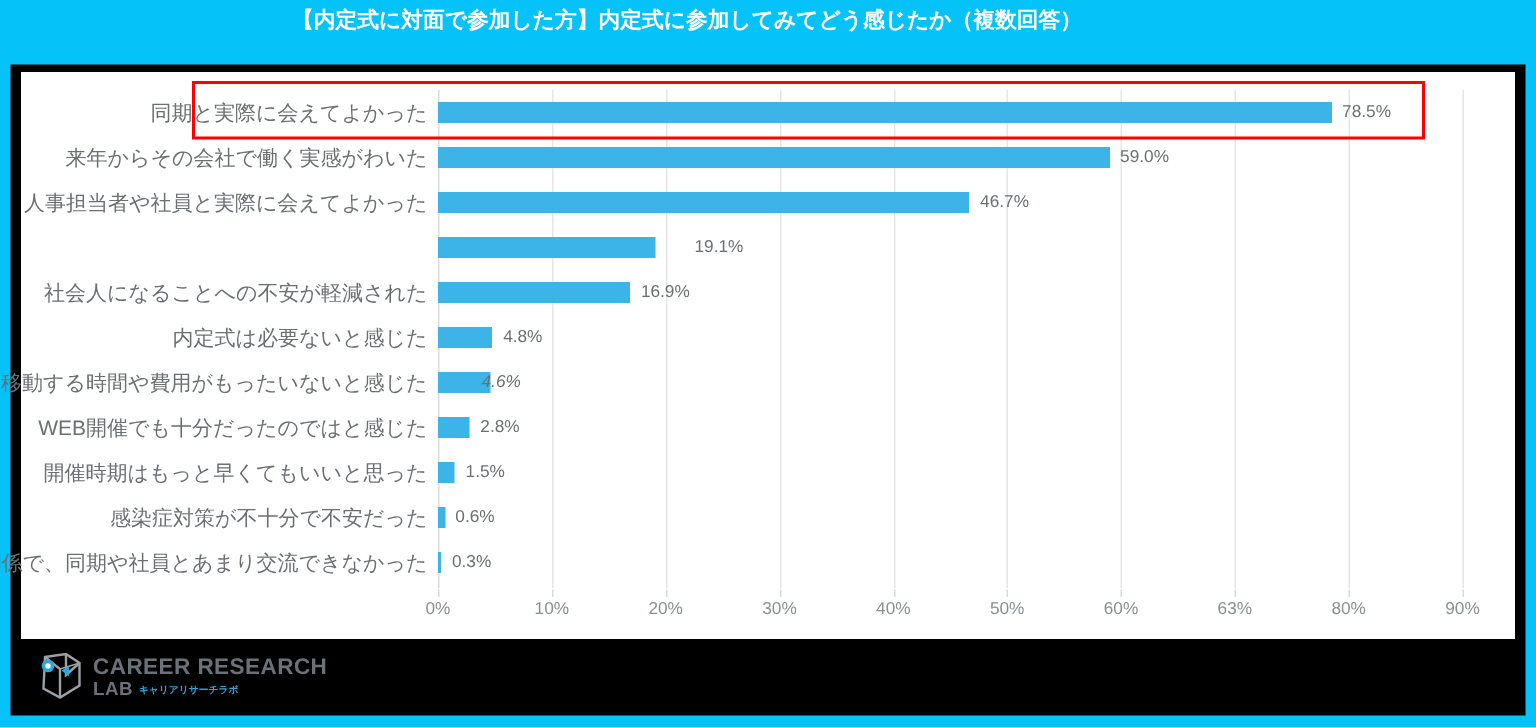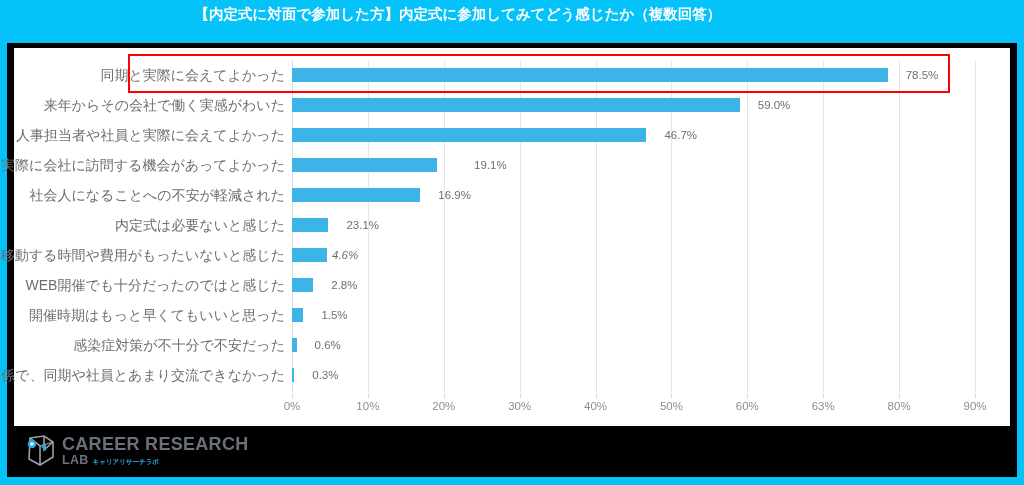--- a/index.html
+++ b/index.html
@@ -85,21 +85,21 @@
     flex: 0 0 auto;
     margin-right: 4px;
   }
   #logo-text {
     display: flex;
     flex-direction: column;
     justify-content: center;
     line-height: 1;
   }
   #logo-line1 {
-    font-size: 18px;
+    font-size: 15px;
     font-weight: bold;
     color: #6b7179;
     letter-spacing: 0.3px;
     white-space: nowrap;
   }
   #logo-line2row {
     display: flex;
     align-items: flex-end;
     margin-top: 1px;
   }
@@ -180,21 +180,21 @@
     background: #3cb4e7;
   }
   .val-label {
     position: absolute;
     top: 0;
     height: 30px;
     line-height: 30px;
     font-size: 11.5px;
     color: #6b6f74;
     white-space: nowrap;
-    padding-left: 18px;
+    padding-left: 7px;
   }
 
   
   #highlight {
     position: absolute;
     left: 114px;
     top: 6px;
     width: 822px;
     height: 39px;
     border: 2.5px solid #ff0000;
@@ -254,33 +254,32 @@
             <div class="cat-label">来年からその会社で働く実感がわいた</div>
             <div class="bar" style="width: 447.744px; background: rgb(60, 180, 231);"></div>
             <div class="val-label" style="left: 725.744px;">59.0%</div>
           </div>
           <div class="row" style="top: 72px;">
             <div class="cat-label">人事担当者や社員と実際に会えてよかった</div>
             <div class="bar" style="width: 354.401px; background: rgb(60, 180, 231);"></div>
             <div class="val-label" style="left: 632.401px;">46.7%</div>
           </div>
           <div class="row" style="top: 102px;">
-            <div class="cat-label">実際に会社に訪問する機会があってよかった</div>
             <div class="bar" style="width: 144.948px; background: rgb(60, 180, 231);"></div>
             <div class="val-label" style="left: 442px;">19.1%</div>
           </div>
           <div class="row" style="top: 132px;">
             <div class="cat-label">社会人になることへの不安が軽減された</div>
             <div class="bar" style="width: 128.252px; background: rgb(60, 180, 231);"></div>
             <div class="val-label" style="left: 406.252px;">16.9%</div>
           </div>
           <div class="row" style="top: 162px;">
             <div class="cat-label">内定式は必要ないと感じた</div>
             <div class="bar" style="width: 36.4267px; background: rgb(60, 180, 231);"></div>
-            <div class="val-label" style="left: 314.427px;">23.1%</div>
+            <div class="val-label" style="left: 314.427px;">4.8%</div>
           </div>
           <div class="row" style="top: 192px;">
             <div class="cat-label">移動する時間や費用がもったいないと感じた</div>
             <div class="bar" style="width: 34.9089px; background: rgb(60, 180, 231);"></div>
             <div class="val-label" style="left: 300px; font-style: italic;">4.6%</div>
           </div>
           <div class="row" style="top: 222px;">
             <div class="cat-label">WEB開催でも十分だったのではと感じた</div>
             <div class="bar" style="width: 21.2489px; background: rgb(60, 180, 231);"></div>
             <div class="val-label" style="left: 299.249px;">2.8%</div>

